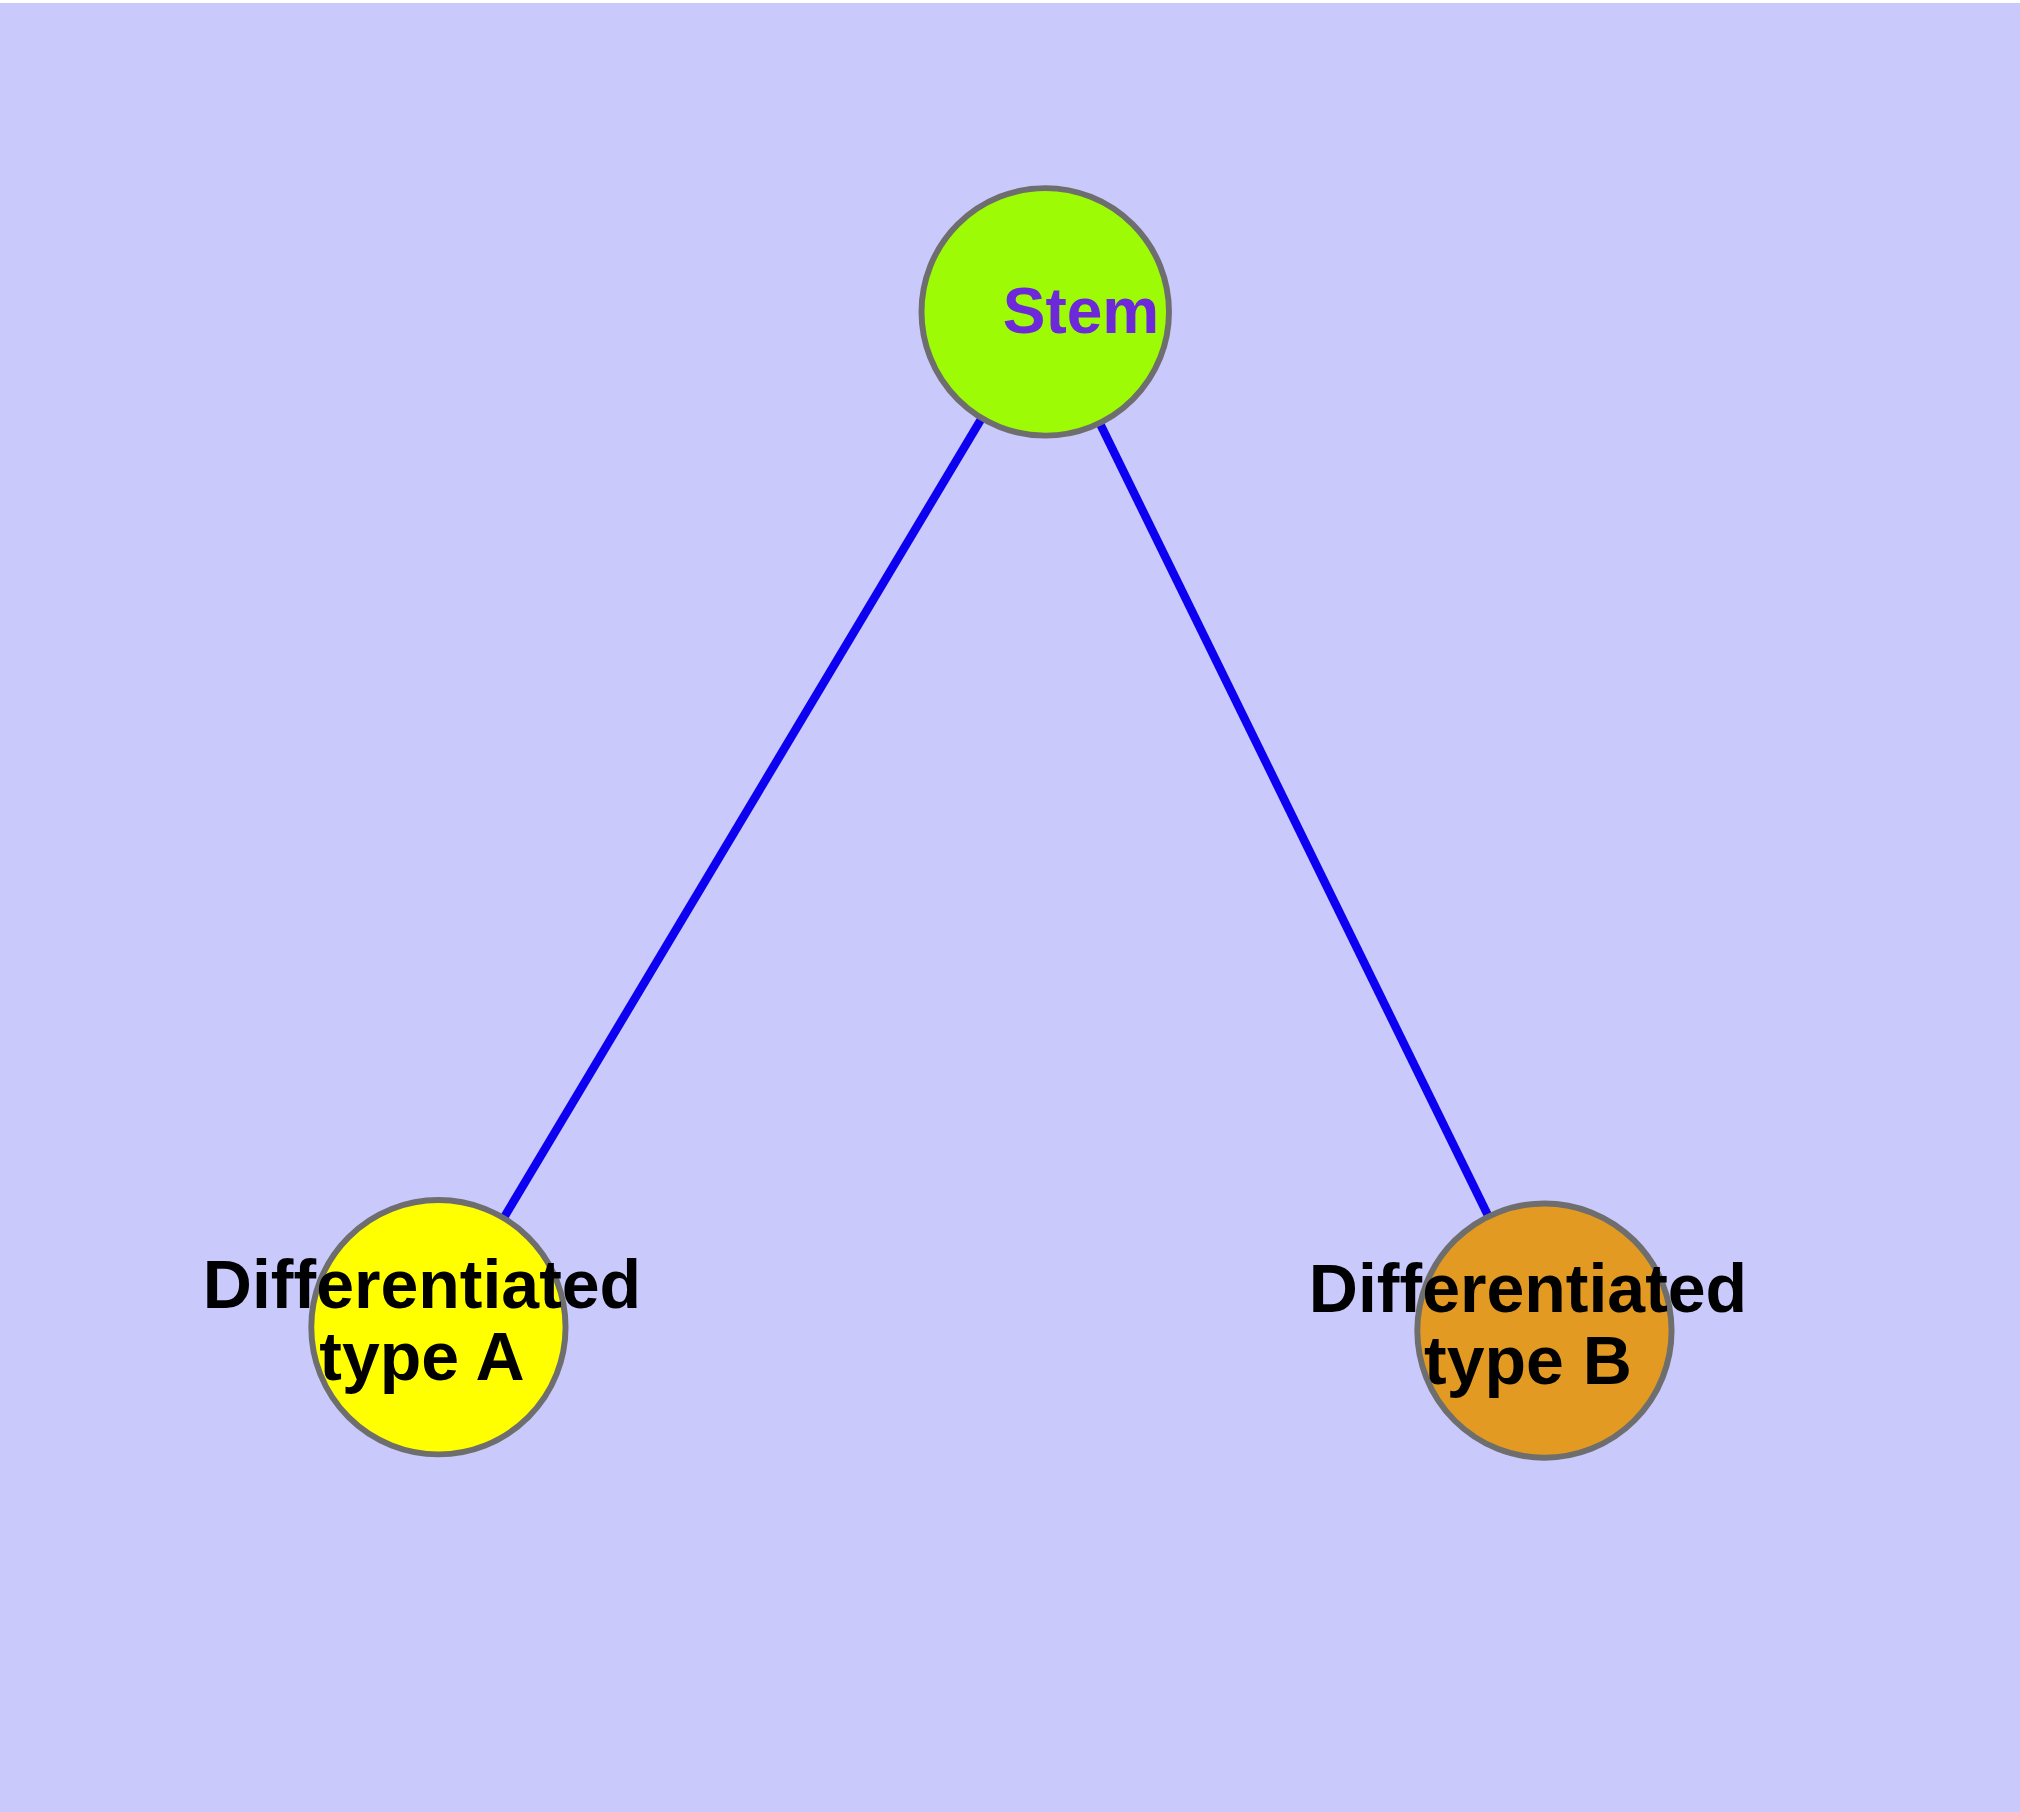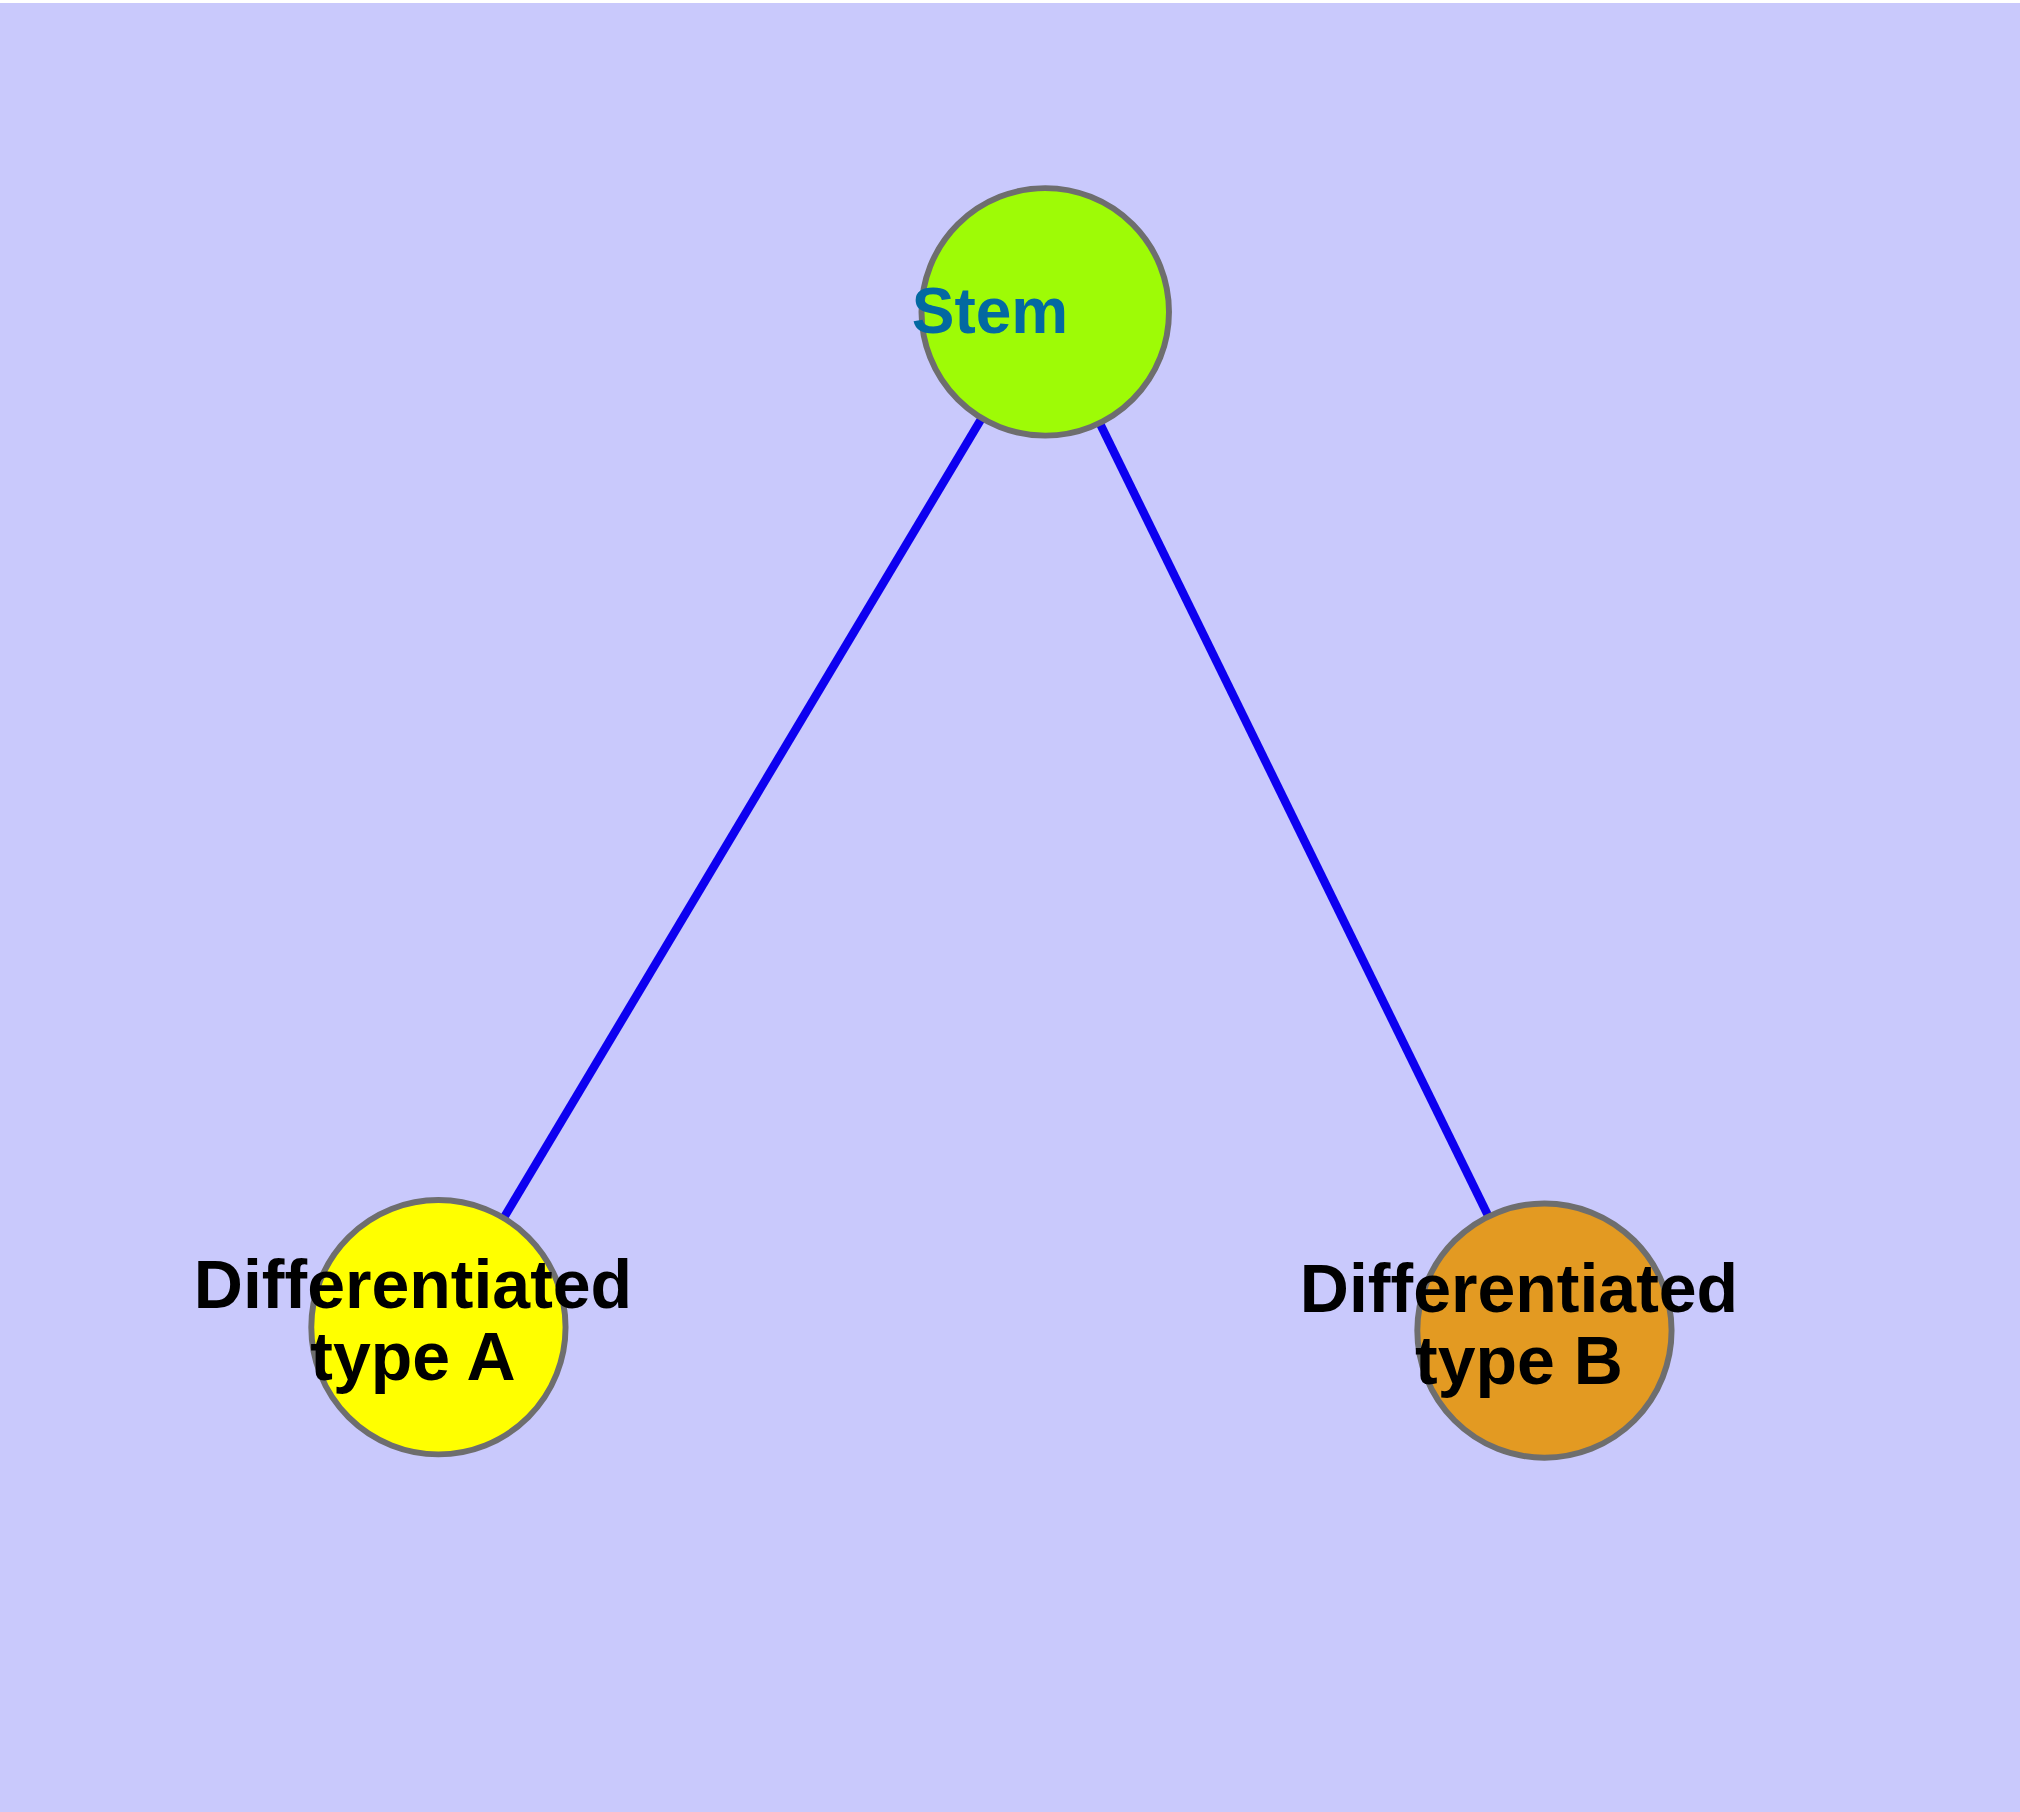--- a/index.html
+++ b/index.html
@@ -38,20 +38,21 @@
     line-height: 1.06;
     white-space: pre;
     pointer-events: none;
     transform: translate(-50%, -50%);
   }
   .node-label.root-label {
     font-size: 64px;
   }
   .node-label.leaf-label {
     font-size: 68px;
+    margin-left: 9px;
   }
   .top-strip {
     position: absolute;
     top: 0;
     left: 0;
     width: 2021px;
     height: 3.4px;
     background: #ffffff;
   }
 </style>
@@ -68,21 +69,21 @@
       <line x1="1233" y1="368" x2="517" y2="1566" stroke="#0d00f0" stroke-width="10" stroke-linecap="butt"></line>
       <line x1="1233" y1="368" x2="1822" y2="1570" stroke="#0d00f0" stroke-width="10" stroke-linecap="butt"></line>
     </g>
     <g>
       <circle cx="1233" cy="368" r="146" fill="#9efb06" stroke="#6e6e6e" stroke-width="7"></circle>
       <circle cx="517" cy="1566" r="150" fill="#ffff00" stroke="#6e6e6e" stroke-width="7"></circle>
       <circle cx="1822" cy="1570" r="150" fill="#e39a22" stroke="#6e6e6e" stroke-width="7"></circle>
     </g>
   </svg>
 
-  <div class="node-label root-label" style="left: 990px; top: 312px; color: #0369a1;">Stem</div>
+  <div class="node-label root-label" style="left: 1081px; top: 312px; color: #6d28d9;">Stem</div>
 
   <div class="node-label leaf-label" style="left: 413px; top: 1320px; color: rgb(0, 0, 0);">Differentiated
 type A</div>
 
   <div class="node-label leaf-label" style="left: 1519px; top: 1324px; color: rgb(0, 0, 0);">Differentiated
 type B</div>
 
 </div>
 
 

